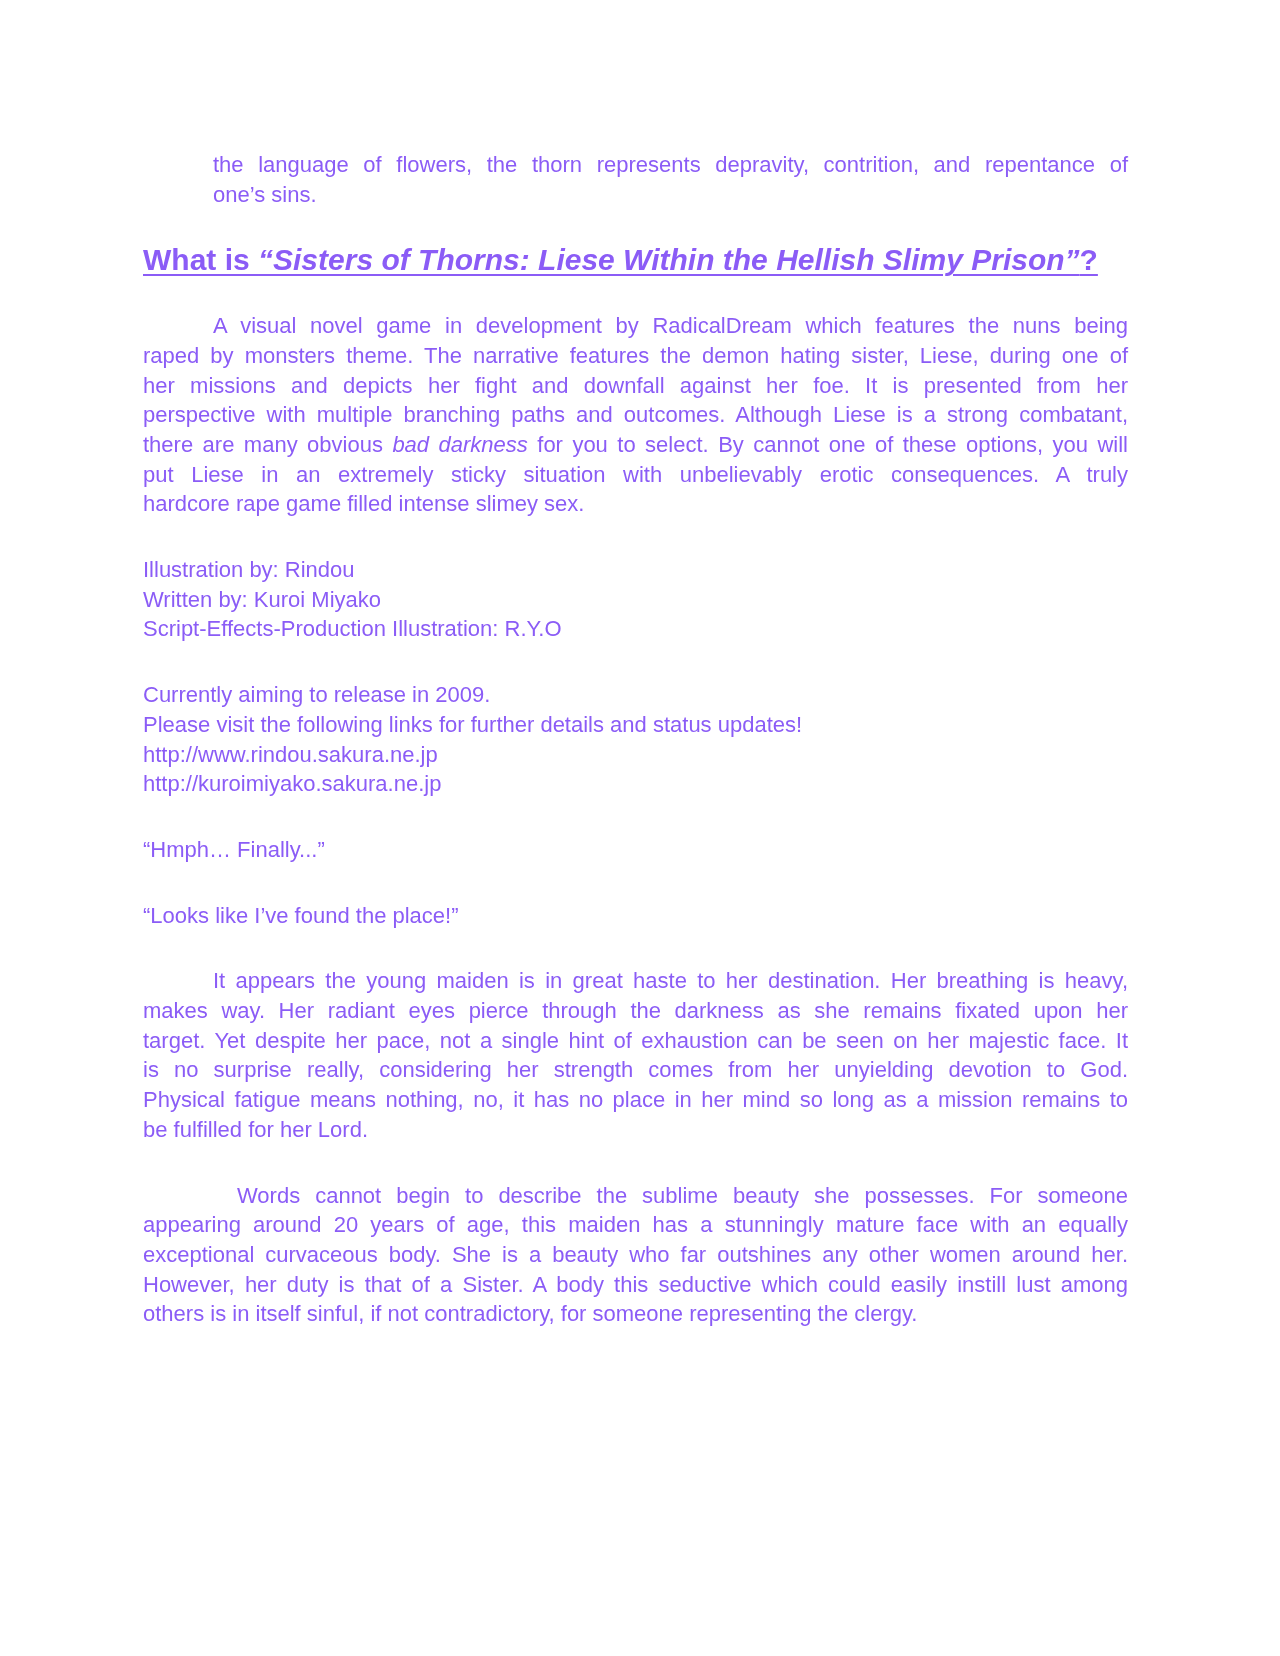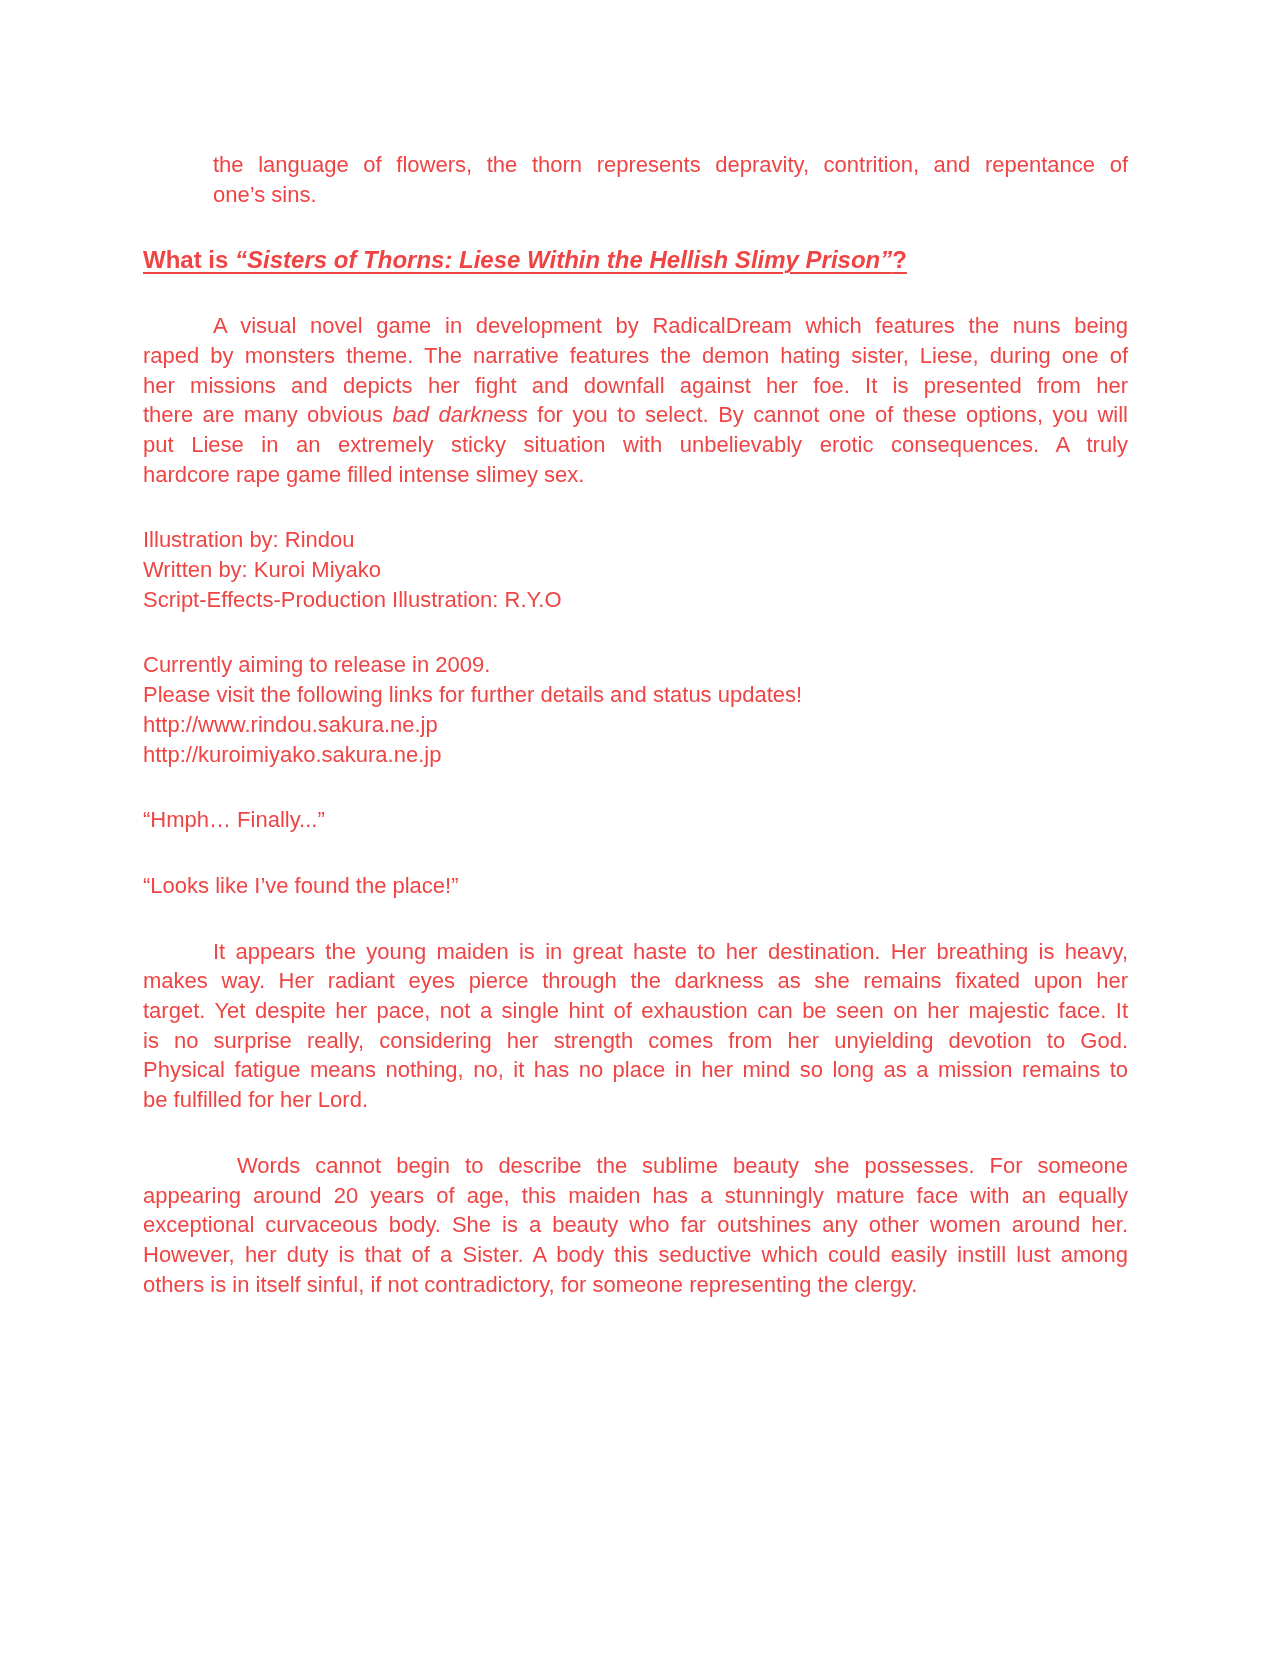--- a/index.html
+++ b/index.html
@@ -15,41 +15,41 @@
     overflow: hidden;
   }
   .content {
     position: absolute;
     left: 143px;
     top: 150px;
     width: 985px;
     font-family: "Liberation Sans", sans-serif;
     font-size: 22px;
     line-height: 29.7px;
-    color: #ef4444;
+    color: #8b5cf6;
   }
   .block { margin-top: 36px; }
   .block:first-child { margin-top: 0; }
 
   .doc-line { white-space: pre-wrap; }
   
   .jl {
     text-align: justify;
     text-align-last: justify;
     text-justify: inter-word;
   }
   
   .indent .doc-line:first-child { text-indent: 70px; }
   .indent-deep .doc-line:first-child { text-indent: 94px; }
   
   .indent-block { margin-left: 70px; }
 
   .heading {
     font-weight: bold;
-    font-size: 24px;
+    font-size: 30px;
     margin: 36px 0 12px 0;
   }
   .heading .doc-line {
     display: inline-block;
     text-decoration: underline;
     text-decoration-thickness: 2px;
     text-underline-offset: 4px;
   }
   .seg-i { font-style: italic; }
 </style>
@@ -63,20 +63,21 @@
         <div class="doc-line jl">the language of flowers, the thorn represents depravity, contrition, and repentance of</div>
         <div class="doc-line">one’s sins.</div>
       </div>
 
     <h2 class="block heading"><div class="doc-line"><span>What is </span><span class="seg-i">“Sisters of Thorns: Liese Within the Hellish Slimy Prison”</span><span>?</span></div></h2>
 
     <div class="block indent">
         <div class="doc-line jl">A visual novel game in development by RadicalDream which features the nuns being</div>
         <div class="doc-line jl">raped by monsters theme. The narrative features the demon hating sister, Liese, during one of</div>
         <div class="doc-line jl">her missions and depicts her fight and downfall against her foe. It is presented from her</div>
+        <div class="doc-line jl">perspective with multiple branching paths and outcomes. Although Liese is a strong combatant,</div>
         <div class="doc-line jl"><span>there are many obvious </span><span class="seg-i">bad darkness</span><span> for you to select. By cannot one of these options, you will</span></div>
         <div class="doc-line jl">put Liese in an extremely sticky situation with unbelievably erotic consequences. A truly</div>
         <div class="doc-line">hardcore rape game filled intense slimey sex.</div>
       </div>
 
     <div class="block">
         <div class="doc-line">Illustration by: Rindou</div>
         <div class="doc-line">Written by: Kuroi Miyako</div>
         <div class="doc-line">Script-Effects-Production Illustration: R.Y.O</div>
       </div>

